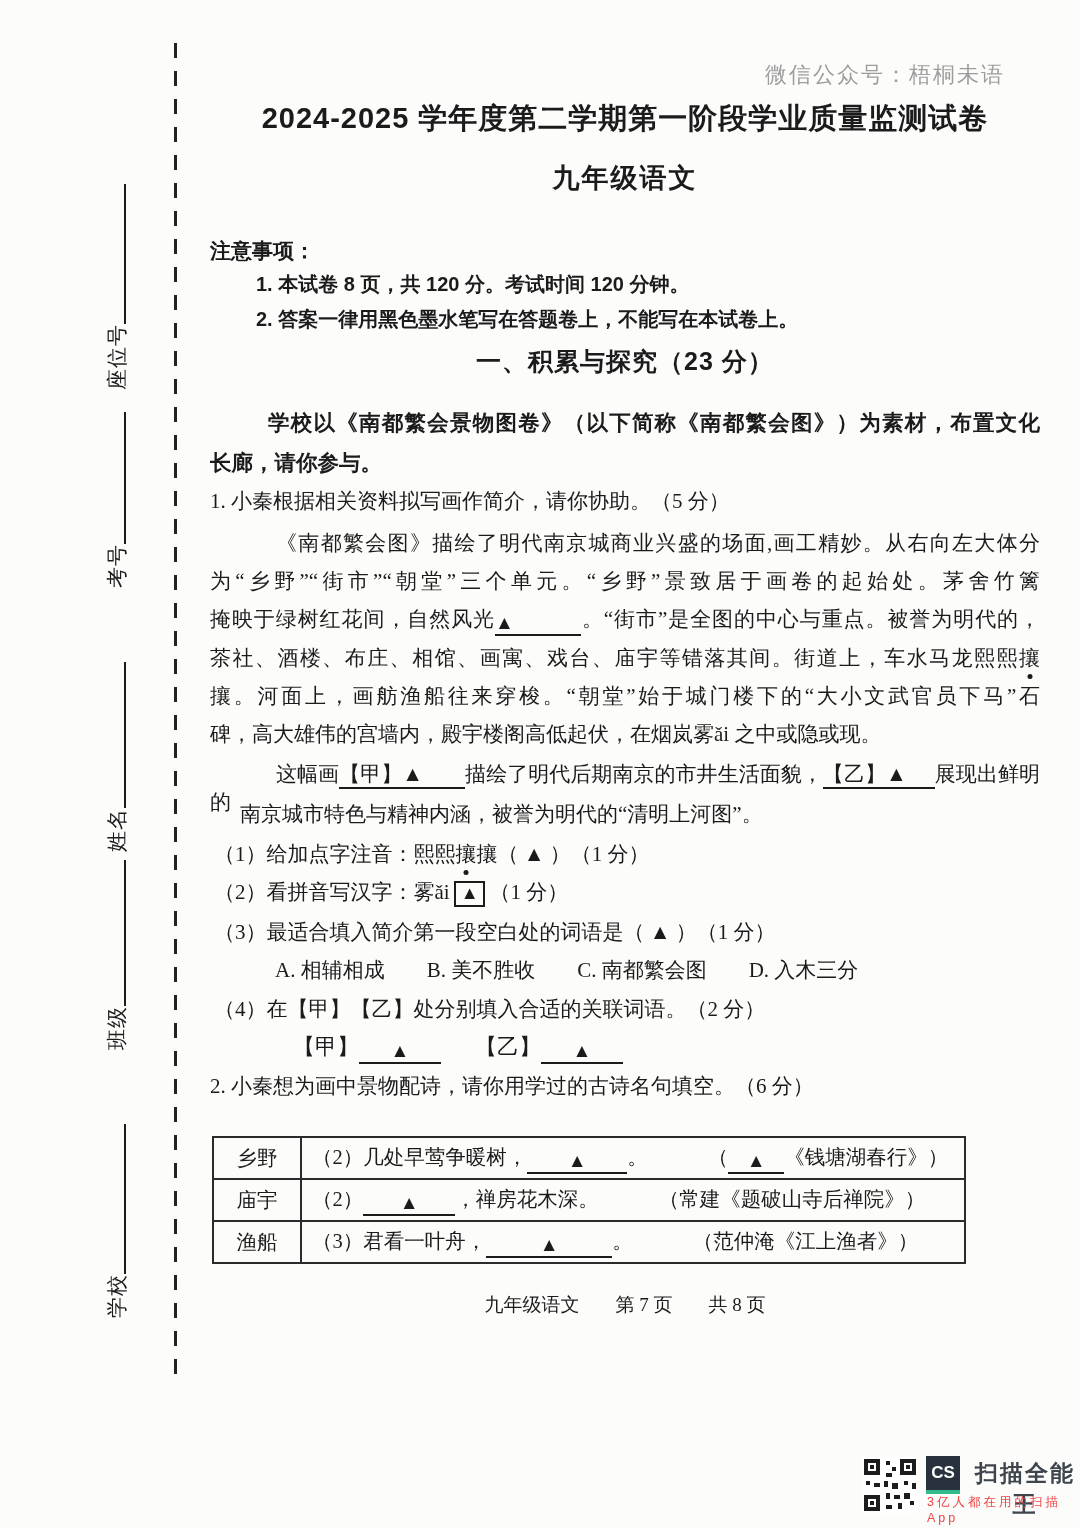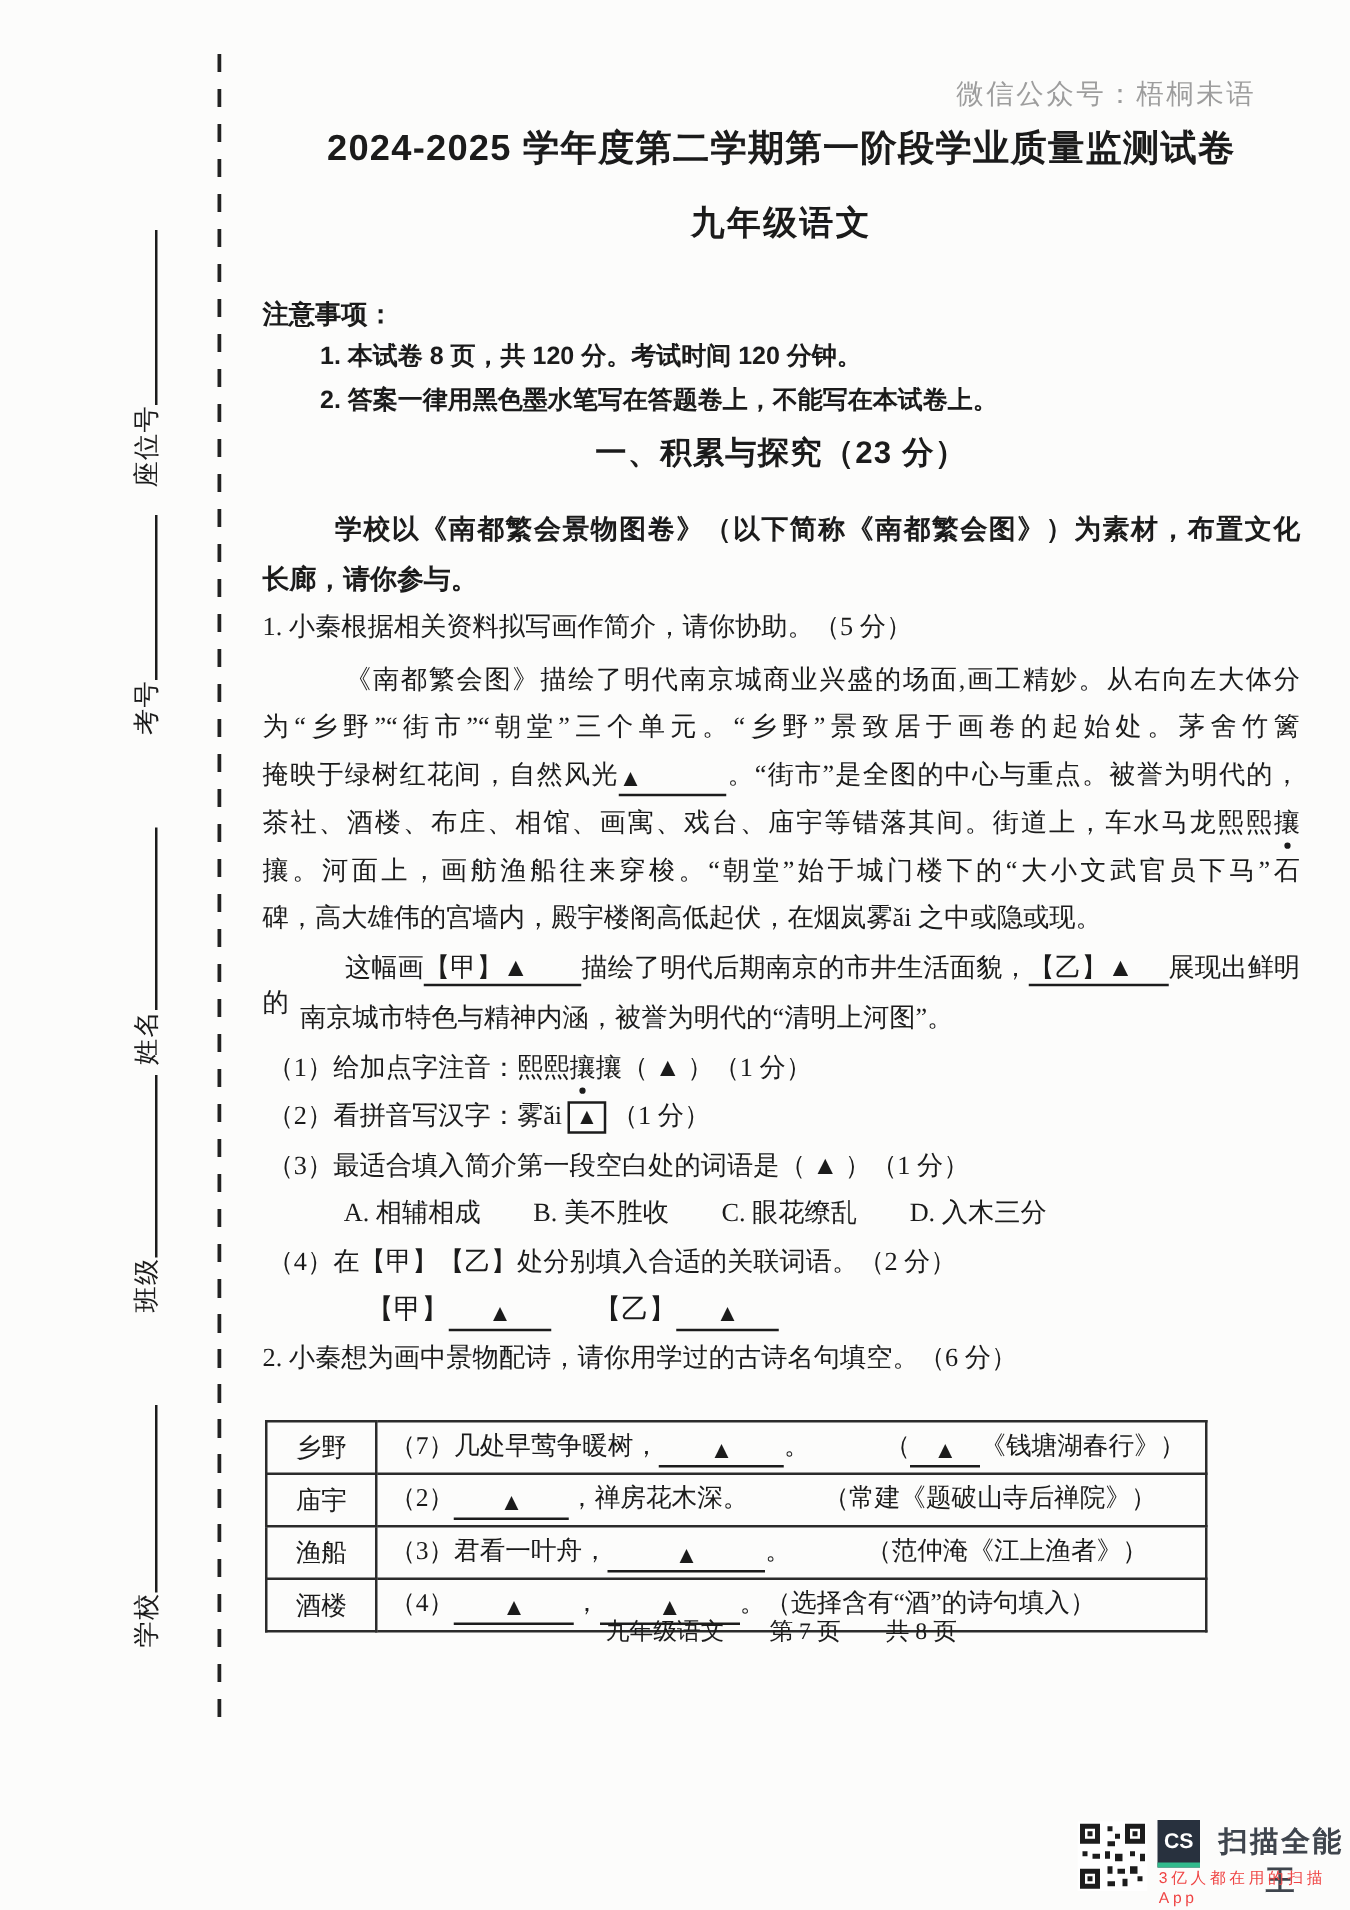--- a/index.html
+++ b/index.html
@@ -107,45 +107,41 @@
 
 <div class="abs jline p2L1"><span>这幅画</span><span class="ul-seg pad40">【甲】▲</span><span>描绘了明代后期南京的市井生活面貌，</span><span class="ul-seg pad28">【乙】▲</span><span>展现出鲜明的</span></div>
 <div class="abs p2L2">南京城市特色与精神内涵，被誉为明代的“清明上河图”。</div>
 
 <div class="abs q s1"><span>（1）给加点字注音：熙熙</span><span class="dotted">攘</span><span>攘</span><span>（ ▲ ）（1 分）</span></div>
 
 <div class="abs q s2"><span>（2）看拼音写汉字：雾ǎi</span><span class="boxtri"><span>▲</span></span><span>（1 分）</span></div>
 
 <div class="abs q s3">（3）最适合填入简介第一段空白处的词语是（ ▲ ）（1 分）</div>
 <div class="abs opts">
-  <span>A. 相辅相成</span><span>B. 美不胜收</span><span>C. 眼花缭乱</span><span>D. 入木三分</span>
+  <span>A. 相辅相成</span><span>B. 美不胜收</span><span>C. 南都繁会图</span><span>D. 入木三分</span>
 </div>
 
 <div class="abs q s4">（4）在【甲】【乙】处分别填入合适的关联词语。（2 分）</div>
 <div class="abs fill-jiayi"><span>【甲】</span><span class="blank" style="width:82px"><span>▲</span></span><span class="gap34"></span><span>【乙】</span><span class="blank" style="width:82px"><span>▲</span></span></div>
 
 <div class="abs q q2">2. 小秦想为画中景物配诗，请你用学过的古诗名句填空。（6 分）</div>
 
 <table class="abs poem-table">
   <tbody>
       <tr>
     <td class="lbl">乡野</td>
-    <td><span>（7）几处早莺争暖树，</span><span class="blank" style="width:100px"><span>▲</span></span><span>。</span><span class="gap60"></span><span>（</span><span class="blank" style="width:56px"><span>▲</span></span><span>《钱塘湖春行》）</span></td>
+    <td><span>（2）几处早莺争暖树，</span><span class="blank" style="width:100px"><span>▲</span></span><span>。</span><span class="gap60"></span><span>（</span><span class="blank" style="width:56px"><span>▲</span></span><span>《钱塘湖春行》）</span></td>
   </tr>
   <tr>
     <td class="lbl">庙宇</td>
     <td><span>（2）</span><span class="blank" style="width:92px"><span>▲</span></span><span>，禅房花木深。</span><span class="gap60"></span><span>（常建《题破山寺后禅院》）</span></td>
   </tr>
   <tr>
     <td class="lbl">渔船</td>
     <td><span>（3）君看一叶舟，</span><span class="blank" style="width:126px"><span>▲</span></span><span>。</span><span class="gap60"></span><span>（范仲淹《江上渔者》）</span></td>
-  </tr>
-  <tr>
-    <td class="lbl">酒楼</td>
-    <td><span>（4）</span><span class="blank" style="width:96px"><span>▲</span></span><span>，</span><span class="blank" style="width:112px"><span>▲</span></span><span>。（选择含有“酒”的诗句填入）</span></td>
   </tr>
 </tbody>
   </table>
 
 <div class="abs footer">
   <span>九年级语文</span><span>第 7 页</span><span>共 8 页</span>
 </div>
 
 <div class="abs dash-line"></div>
 <div class="abs side-item" style="left:103px;top:390px;"><span>座位号</span><span class="s-line" style="width:140px"></span></div>

